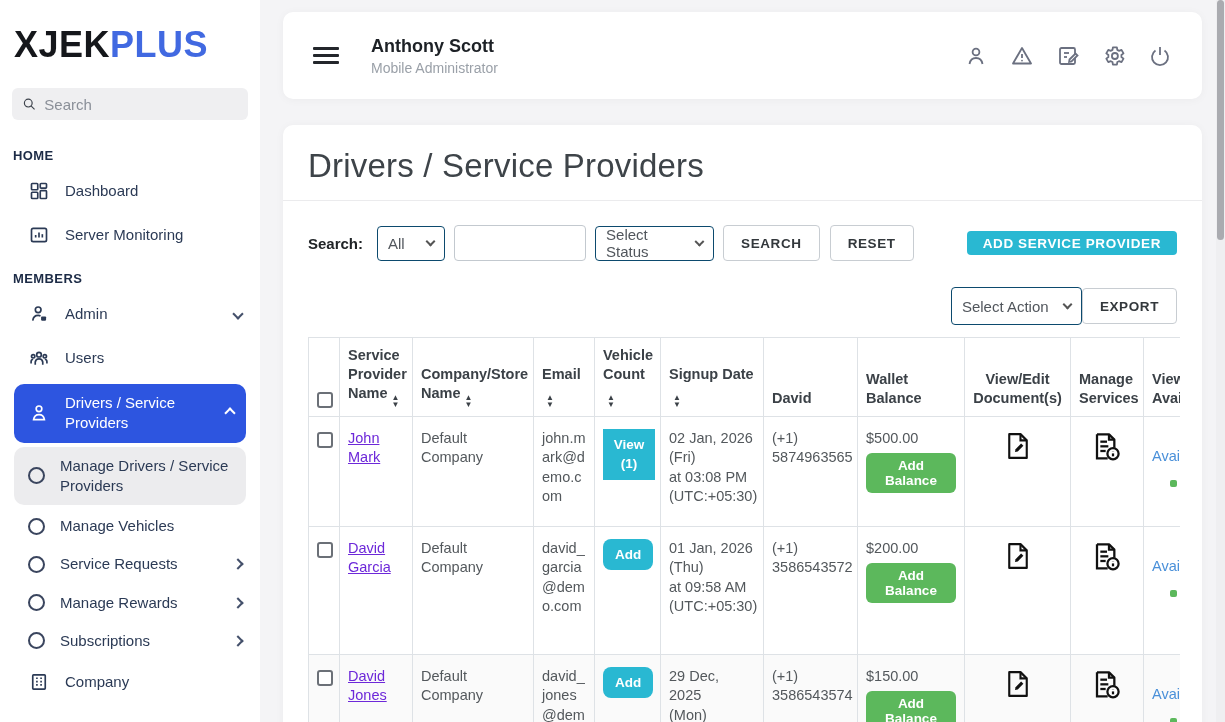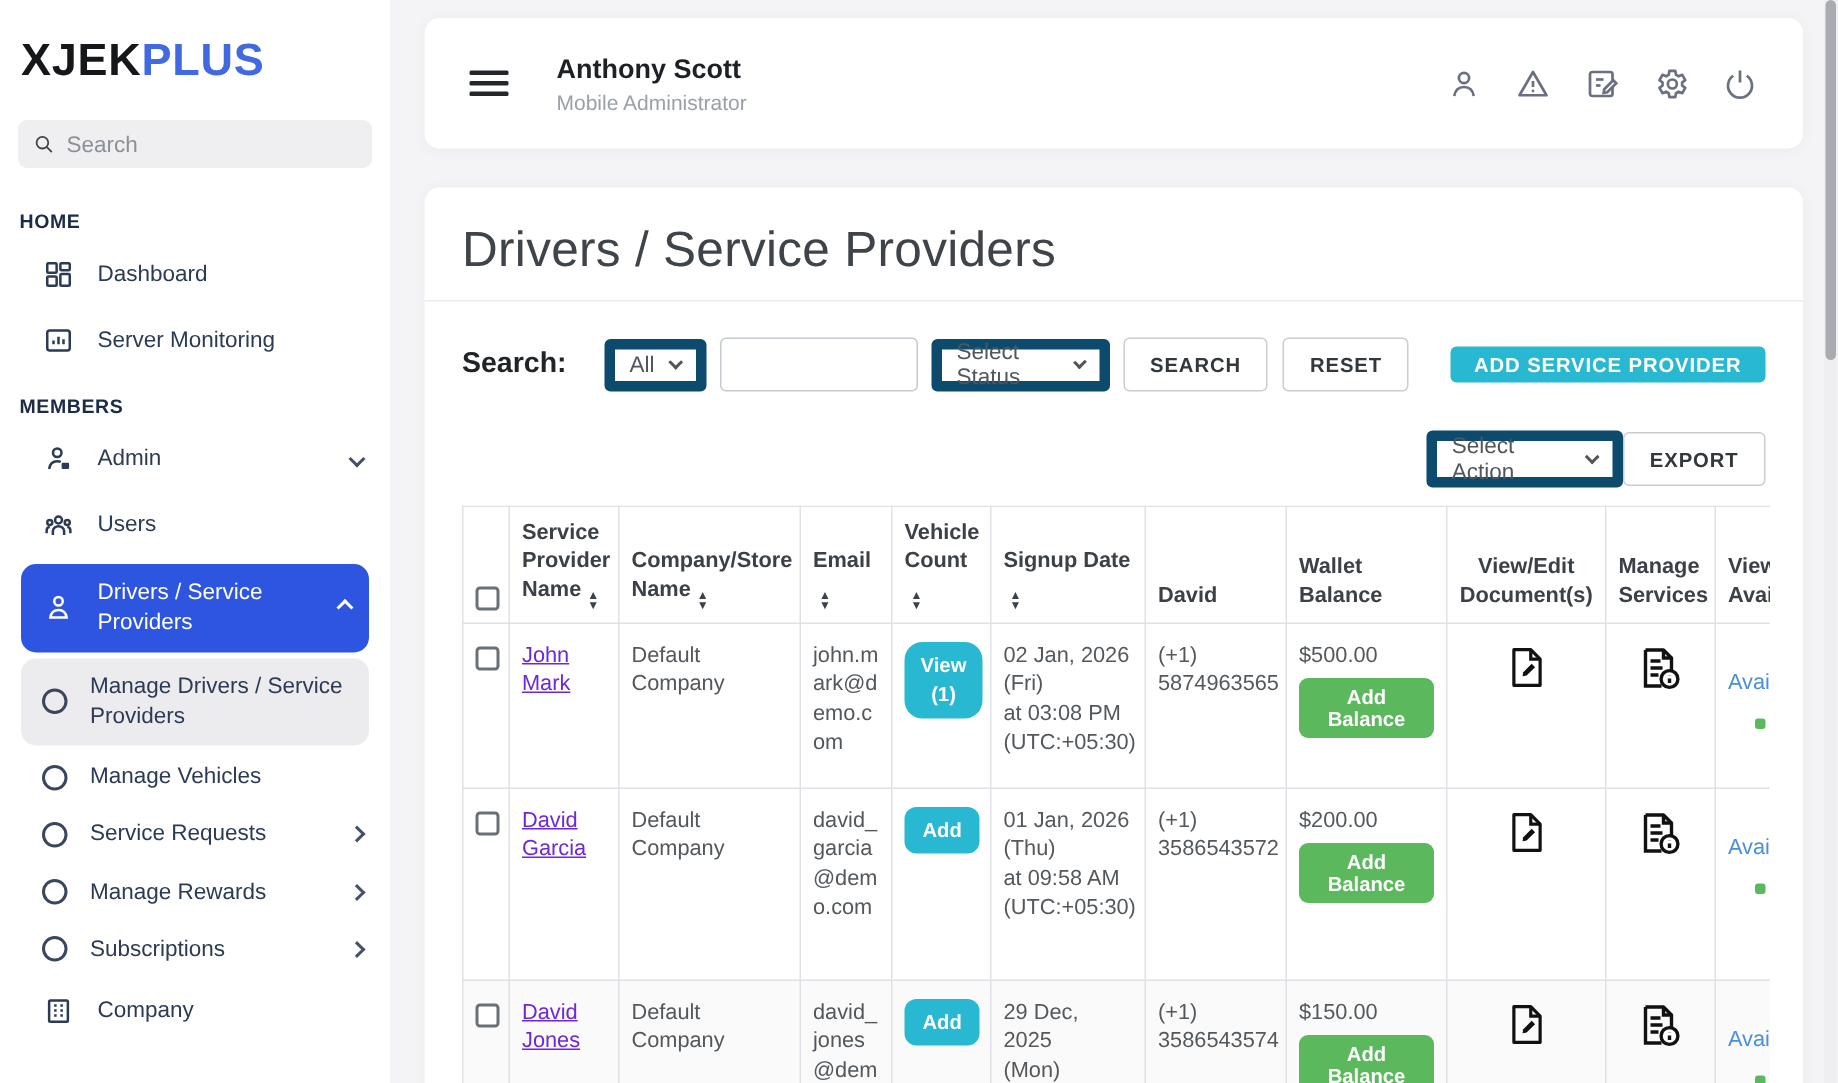--- a/index.html
+++ b/index.html
@@ -1,21 +1,21 @@
 <!DOCTYPE html>
 <html><head>
 <meta charset="utf-8">
 <style>
   * { margin:0; padding:0; box-sizing:border-box; }
   html,body { width:1225px; height:722px; overflow:hidden; background:#f4f4f6;
               font-family:"Liberation Sans", sans-serif; }
 
   
   .sidebar { position:absolute; left:0; top:0; width:260px; height:722px; background:#fff; z-index:2; }
-  .logo { padding:24px 14px 10px 14px; font-size:30px; font-weight:800; letter-spacing:.5px; color:#15171b; }
+  .logo { padding:24px 14px 10px 14px; font-size:36px; font-weight:800; letter-spacing:.5px; color:#15171b; }
   .logo .blue { color:#4169e1; }
   .side-search { margin:12px 12px 14px 12px; background:#efeff1; border-radius:6px; height:32px;
                  display:flex; align-items:center; gap:8px; padding:0 10px; }
   .side-search input { border:none; background:transparent; outline:none; font-size:15px; color:#444;
                        width:100%; font-family:inherit; }
   .side-search input::placeholder { color:#8a8f98; }
   .sec-label { padding:14px 13px 6px 13px; font-size:13px; font-weight:700; color:#1c2b46; letter-spacing:.4px; }
   .sitem { display:flex; align-items:center; gap:15px; padding:11px 18px 11px 28px; font-size:15px;
            color:#2b3a55; font-weight:500; cursor:pointer; }
   .sitem .lbl { line-height:1.35; }
@@ -47,22 +47,22 @@
   .who .role { font-size:14px; color:#9aa0a8; margin-top:3px; }
   .top-icons { margin-left:auto; display:flex; align-items:center; gap:22px; }
   .top-icons .ticon { width:24px; height:24px; cursor:pointer; }
 
   .content-card { position:absolute; left:23px; top:125px; width:919px; height:640px; background:#fff;
                   border-radius:10px; box-shadow:0 1px 10px rgba(0,0,0,.04); padding:22px 25px; }
   .page-title { font-size:33px; font-weight:400; color:#3e4449; letter-spacing:.2px; }
   .title-hr { border:none; border-top:1px solid #ebebed; margin:15px -25px 0 -25px; }
 
   .toolbar { display:flex; align-items:center; margin-top:24px; }
-  .search-lbl { font-size:19px; font-weight:700; color:#202427; margin-right:25px; }
-  .fake-select { border:7px solid #0c4a6e; border-radius:4px; height:35px; display:flex; align-items:center;
+  .search-lbl { font-size:15px; font-weight:700; color:#202427; margin-right:14px; }
+  .fake-select { border:1px solid #0c4a6e; border-radius:4px; height:35px; display:flex; align-items:center;
                  gap:10px; padding:0 10px; font-size:15px; color:#51565c; background:#fff; cursor:pointer; }
   .fake-select .sel-chev { width:7px; height:7px; border-right:2px solid #555; border-bottom:2px solid #555;
                  transform:rotate(45deg); margin-top:-3px; }
   .txt-input { border:1px solid #c3c9cf; border-radius:4px; height:36px; width:132px; margin-left:9px;
                padding:0 10px; font-size:15px; outline:none; font-family:inherit; }
   .btn-outline { border:1px solid #c8cdd2; background:#fff; border-radius:4px; height:36px; padding:0 17px;
                  font-size:13.5px; font-weight:700; color:#33383c; letter-spacing:.6px; cursor:pointer;
                  font-family:inherit; }
   .btn-teal { border:none; background:#29b8d2; color:#fff; border-radius:4px; height:24px; padding:0 16px;
               font-size:13.5px; font-weight:700; letter-spacing:.6px; cursor:pointer; font-family:inherit; }
@@ -82,21 +82,21 @@
   col.c-docs{width:106px;} col.c-services{width:73px;} col.c-avail{width:90px;}
   th.center, td.center { text-align:center; }
   .sort { display:inline-flex; flex-direction:column; vertical-align:-2px; margin-left:4px; line-height:0; }
   .sort i { font-style:normal; font-size:8px; color:#3b4147; line-height:7px; }
   .cbx { width:16px; height:16px; appearance:none; border:2px solid #6b7077; border-radius:3px;
          background:#fff; cursor:pointer; display:block; }
   td .cbx { margin-top:3px; }
   a.rowlink { color:#6d28d9; text-decoration:underline; cursor:pointer; }
   .email-cell { word-break:break-all; }
   .prewrap { white-space:pre-line; }
-  .btn-view { background:#29b8d2; color:#fff; border:none; border-radius:12px; width:52px; padding:7px 4px;
+  .btn-view { background:#29b8d2; color:#fff; border:none; border-radius:0; width:52px; padding:7px 4px;
               font-size:13.5px; font-weight:700; cursor:pointer; font-family:inherit; line-height:1.4; }
   .btn-add-sm { background:#29b8d2; color:#fff; border:none; border-radius:8px; padding:8px 12px;
               font-size:13.5px; font-weight:700; cursor:pointer; font-family:inherit; }
   .balance { color:#53585c; }
   .btn-balance { background:#5cb85c; color:#fff; border:none; border-radius:6px; padding:5px 10px;
                  font-size:13.5px; font-weight:700; cursor:pointer; margin-top:5px; font-family:inherit; }
   .icon-btn { display:inline-block; cursor:pointer; margin-top:2px; }
   .avail-link { color:#4a90d9; cursor:pointer; display:inline-block; margin-top:18px; }
   .avail-dot { width:7px; height:7px; background:#5cb85c; border-radius:2px; margin:14px 0 0 18px; }
   tr.r2 { background:#fafafa; }

